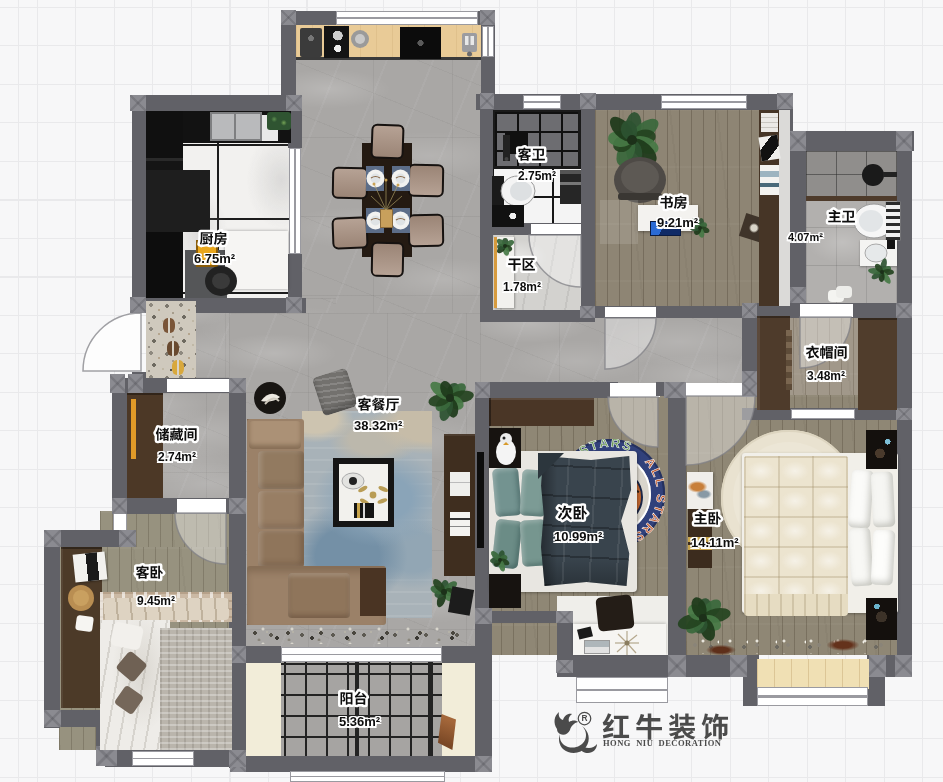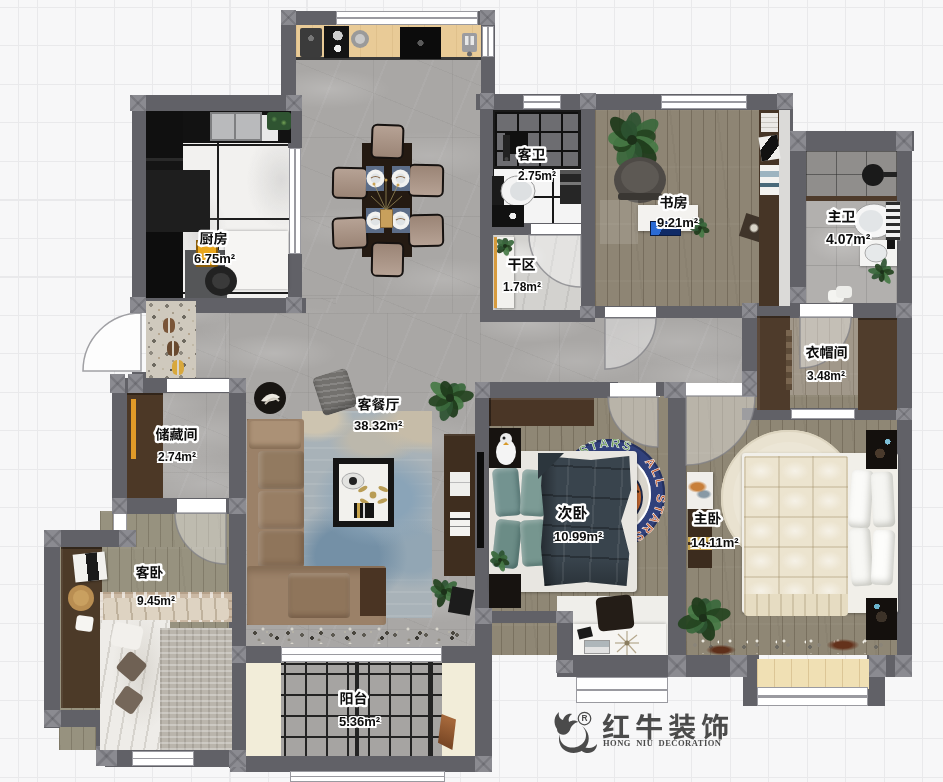--- a/index.html
+++ b/index.html
@@ -555,21 +555,21 @@
       <g transform="translate(3.5,15.54) scale(0.014,-0.014)">
         <path transform="translate(0,0)" d="M345 782C394 748 452 701 494 661H95V543H434V369H148V253H434V60H52V-58H952V60H566V253H855V369H566V543H902V661H585L638 699C595 746 509 810 444 851Z" fill="#fff" stroke="#fff" stroke-width="357" stroke-linejoin="round"></path>
         <path transform="translate(1000,0)" d="M104 778V658H384V58H46V-61H958V58H515V658H765V381C765 368 758 364 739 363C719 363 647 362 586 366C605 335 628 281 633 248C719 248 783 249 829 268C875 287 889 321 889 379V778Z" fill="#fff" stroke="#fff" stroke-width="357" stroke-linejoin="round"></path>
       </g>
       <g transform="translate(3.5,15.54) scale(0.014,-0.014)">
         <path transform="translate(0,0)" d="M345 782C394 748 452 701 494 661H95V543H434V369H148V253H434V60H52V-58H952V60H566V253H855V369H566V543H902V661H585L638 699C595 746 509 810 444 851Z" fill="#0e0e0e"></path>
         <path transform="translate(1000,0)" d="M104 778V658H384V58H46V-61H958V58H515V658H765V381C765 368 758 364 739 363C719 363 647 362 586 366C605 335 628 281 633 248C719 248 783 249 829 268C875 287 889 321 889 379V778Z" fill="#0e0e0e"></path>
       </g>
     </svg>
   </div>
-<div class="n" style="left:826px;top:231px;font-size:14px">4.07m²</div>
+<div class="n" style="left:788px;top:231px;font-size:11px">4.07m²</div>
 <div style="position:absolute;left:802px;top:342px;width:49px;height:21px">
     <svg width="49" height="21" viewBox="0 0 49 21" style="position:absolute;left:0;top:0">
       <g transform="translate(3.5,15.54) scale(0.014,-0.014)">
         <path transform="translate(0,0)" d="M408 823C426 784 446 734 457 696H56V581H381C294 479 163 381 26 323C47 298 79 249 94 219C145 243 195 271 242 302V114C242 59 199 19 173 1C193 -19 225 -64 236 -89C267 -67 316 -50 616 43C607 70 594 120 590 154L365 89V396C414 439 459 485 498 532C548 287 639 101 897 -62C912 -25 950 20 981 44C865 108 785 180 728 262C798 313 879 381 944 445L842 519C798 468 734 409 673 360C643 426 623 500 608 581H946V696H529L593 716C583 755 556 814 531 859Z" fill="#fff" stroke="#fff" stroke-width="357" stroke-linejoin="round"></path>
         <path transform="translate(1000,0)" d="M442 814V459H553V725H834V459H950V814ZM577 676V599H812V676ZM577 549V472H812V549ZM49 665V118H137V560H180V-90H281V228C295 201 306 157 307 130C341 130 364 133 386 151C407 169 411 200 411 237V665H281V849H180V665ZM281 560H326V240C326 232 324 230 318 230H281ZM575 209H814V162H575ZM575 289V333H814V289ZM575 81H814V33H575ZM468 426V-88H575V-58H814V-88H926V426Z" fill="#fff" stroke="#fff" stroke-width="357" stroke-linejoin="round"></path>
         <path transform="translate(2000,0)" d="M71 609V-88H195V609ZM85 785C131 737 182 671 203 627L304 692C281 737 226 799 180 843ZM404 282H597V186H404ZM404 473H597V378H404ZM297 569V90H709V569ZM339 800V688H814V40C814 28 810 23 797 23C786 23 748 22 717 24C731 -5 746 -52 751 -83C814 -83 861 -81 895 -63C928 -44 938 -16 938 40V800Z" fill="#fff" stroke="#fff" stroke-width="357" stroke-linejoin="round"></path>
       </g>
       <g transform="translate(3.5,15.54) scale(0.014,-0.014)">
         <path transform="translate(0,0)" d="M408 823C426 784 446 734 457 696H56V581H381C294 479 163 381 26 323C47 298 79 249 94 219C145 243 195 271 242 302V114C242 59 199 19 173 1C193 -19 225 -64 236 -89C267 -67 316 -50 616 43C607 70 594 120 590 154L365 89V396C414 439 459 485 498 532C548 287 639 101 897 -62C912 -25 950 20 981 44C865 108 785 180 728 262C798 313 879 381 944 445L842 519C798 468 734 409 673 360C643 426 623 500 608 581H946V696H529L593 716C583 755 556 814 531 859Z" fill="#0e0e0e"></path>
         <path transform="translate(1000,0)" d="M442 814V459H553V725H834V459H950V814ZM577 676V599H812V676ZM577 549V472H812V549ZM49 665V118H137V560H180V-90H281V228C295 201 306 157 307 130C341 130 364 133 386 151C407 169 411 200 411 237V665H281V849H180V665ZM281 560H326V240C326 232 324 230 318 230H281ZM575 209H814V162H575ZM575 289V333H814V289ZM575 81H814V33H575ZM468 426V-88H575V-58H814V-88H926V426Z" fill="#0e0e0e"></path>

